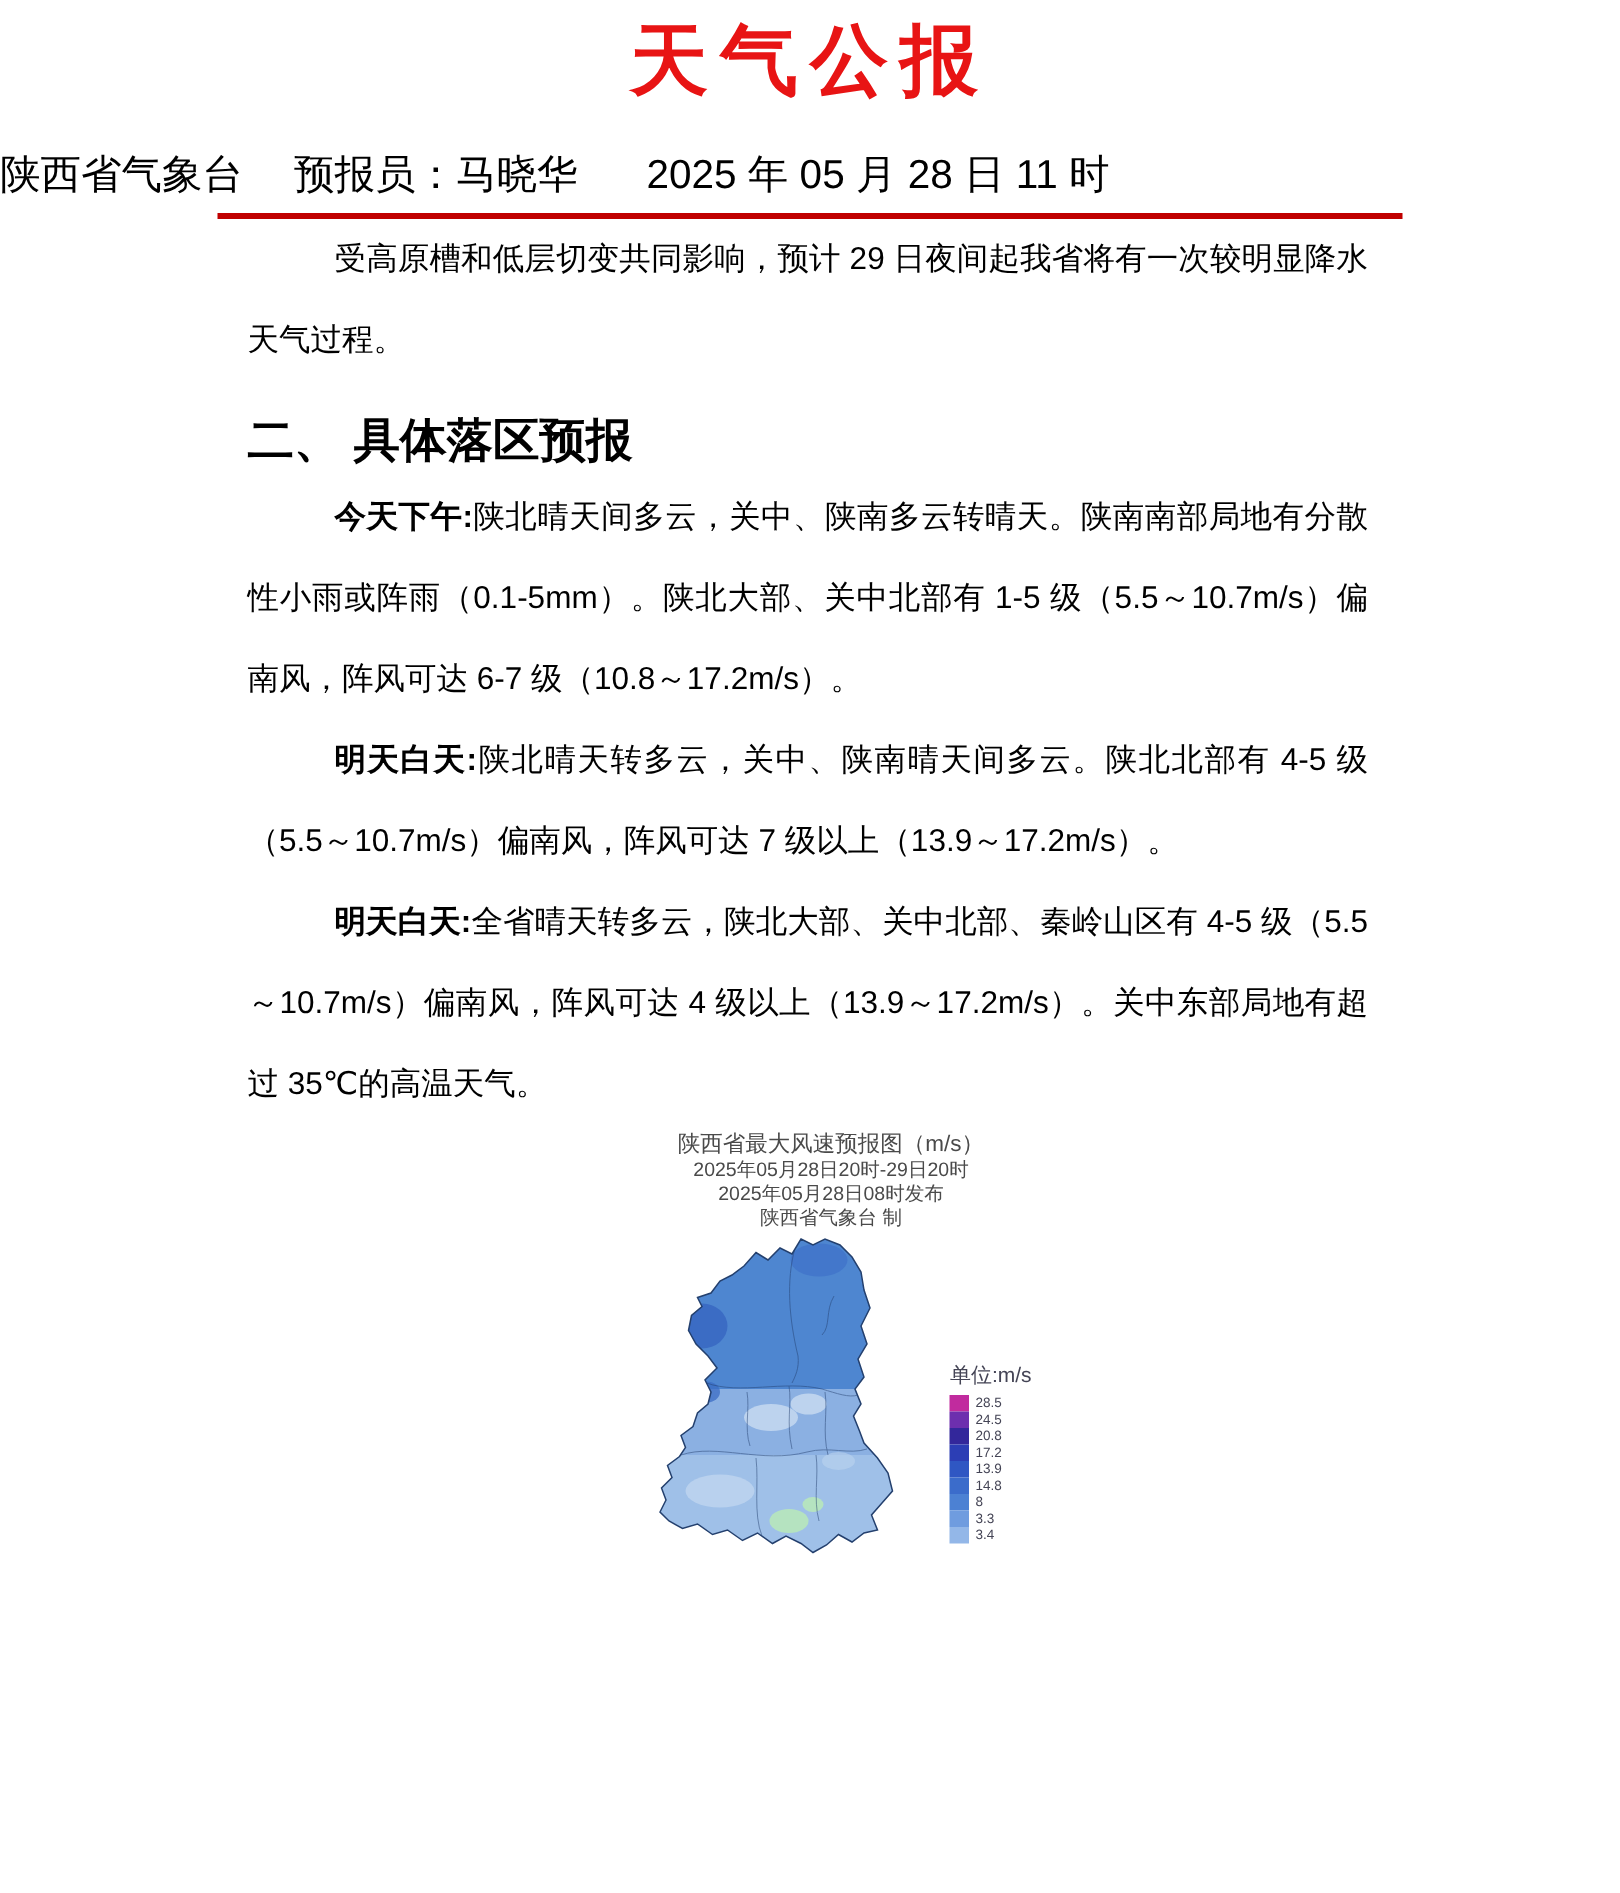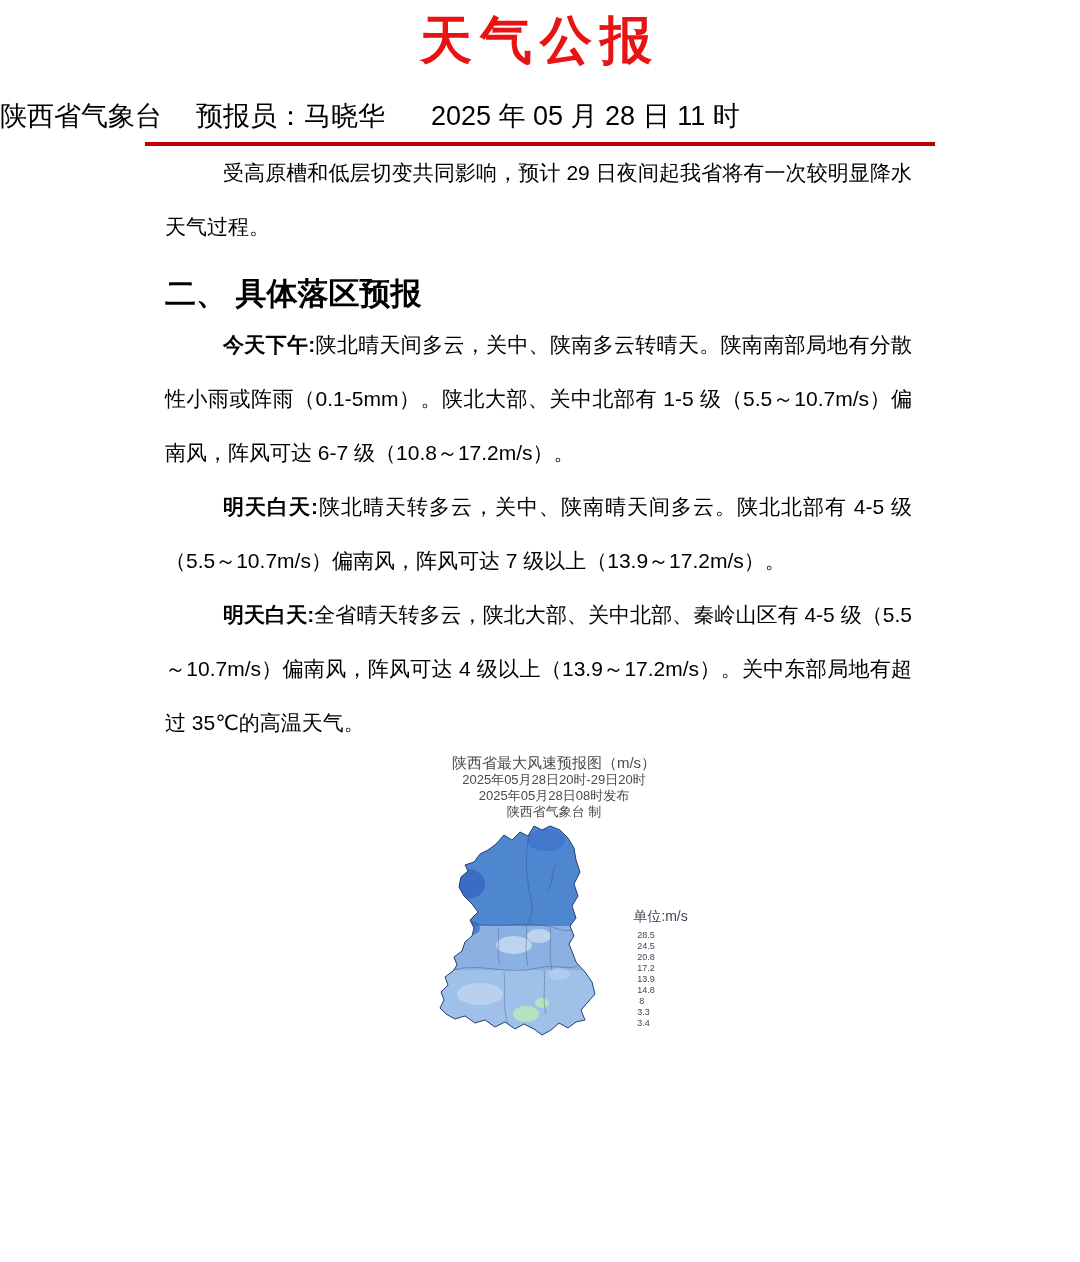--- a/index.html
+++ b/index.html
@@ -28,21 +28,21 @@
   .map-titles{transform:translateX(14px);color:#4a4a4a;}
   .map-title-main{font-size:15px;line-height:18px;}
   .map-title-sub{font-size:13px;line-height:16px;}
 
   .map-row{display:flex;justify-content:center;align-items:flex-start;
            padding-left:46px;margin-top:4px;}
   .province-svg{display:block;}
   .legend{display:flex;flex-direction:column;margin-left:30px;margin-top:84px;
           align-items:flex-start;}
   .legend-title{font-size:14px;color:#445;margin-bottom:4px;}
-  .legend-row{display:flex;align-items:center;height:11px;flex-direction:column;}
+  .legend-row{display:flex;align-items:center;height:11px;}
   .legend-swatch{width:13px;height:11px;}
   .legend-label{font-size:9px;color:#445;margin-left:4px;line-height:11px;}
 </style>
 </head>
 <body>
 
 <div class="page">
 
   <div class="doc-title">天气公报</div>
 

